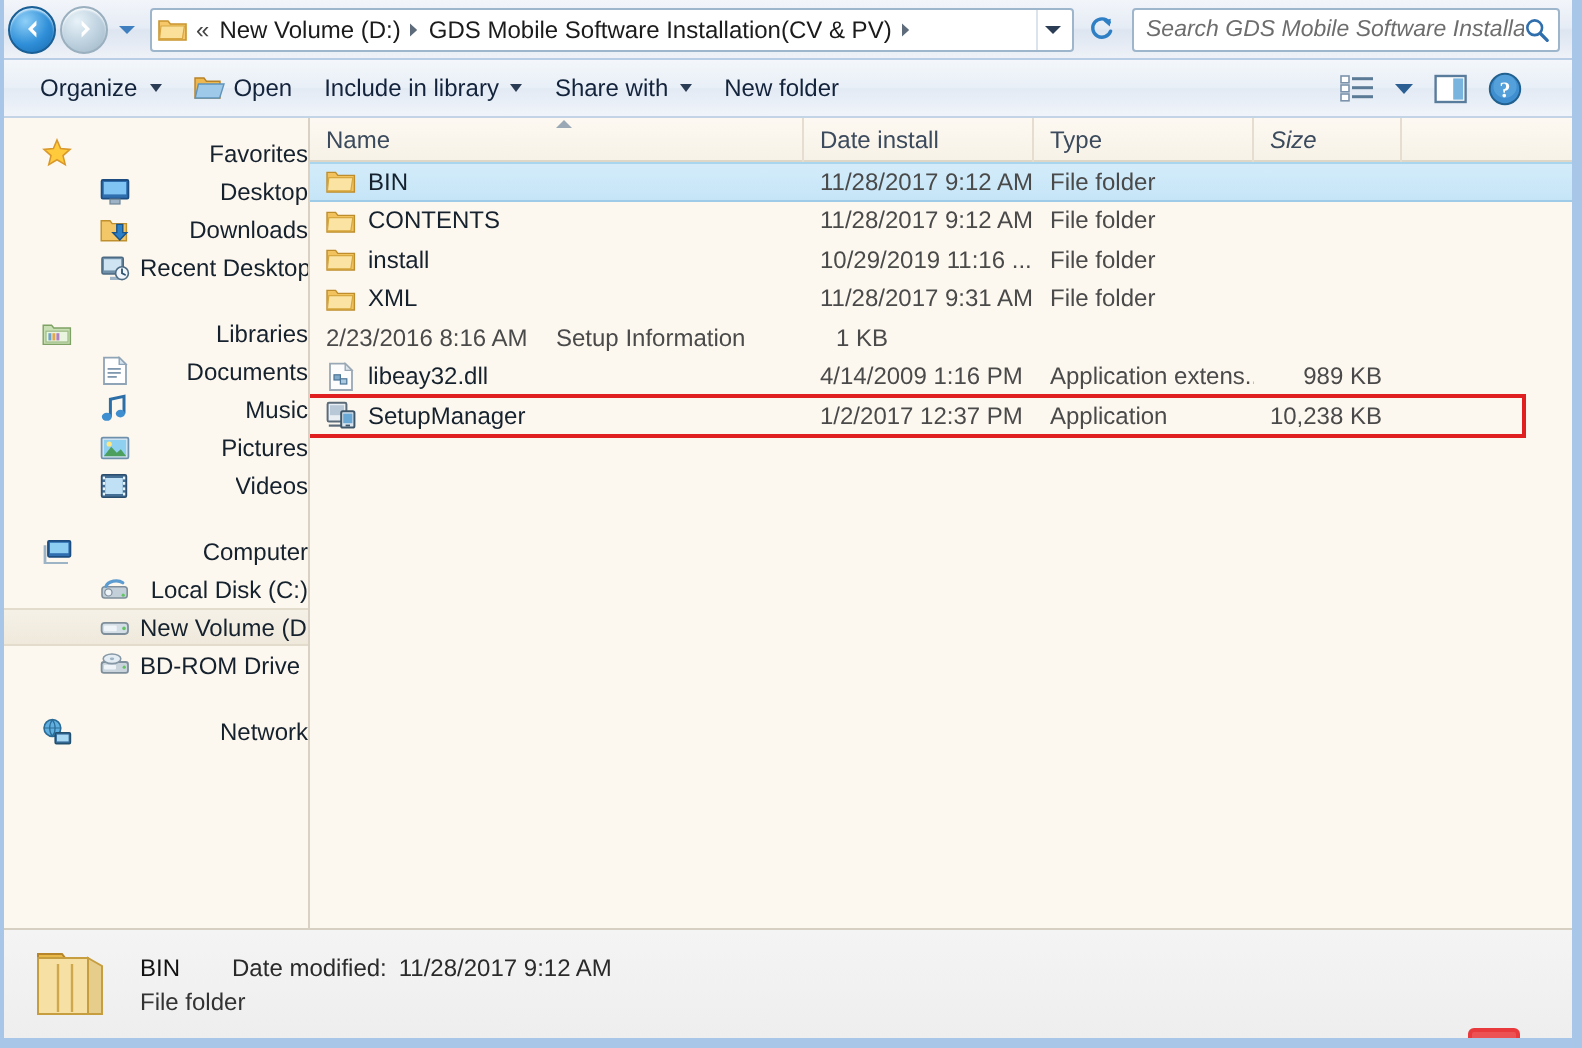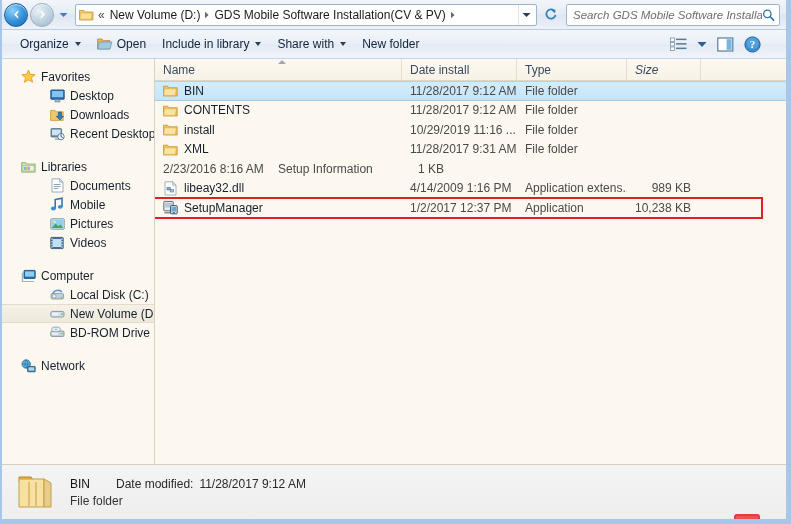--- a/index.html
+++ b/index.html
@@ -142,20 +142,21 @@
   }
   .nav-group { margin-bottom: 0px; }
   .nav-gap { height: 14px; }
   .nav-item {
     display: flex; align-items: center;
     height: 19px;
     padding-left: 18px;
     gap: 5px;
     font-size: 12px; color: #16212e;
     white-space: nowrap;
+    justify-content: space-between;
   }
   .nav-item.child { padding-left: 47px; }
   .nav-item.root { font-weight: normal; }
   .nav-item.selected {
     background: linear-gradient(to bottom, #f6f1e7 0%, #efe9dc 100%);
     border-top: 1px solid #e3dccd;
     border-bottom: 1px solid #e3dccd;
     height: 19px;
   }
   .nav-icon { width: 16px; height: 16px; flex: 0 0 16px; display:flex; align-items:center; justify-content:center; }
@@ -462,21 +463,21 @@
           <span class="nav-label">Documents</span>
         </div>
         <div class="nav-item child">
           <span class="nav-icon">
             <svg width="14" height="15" viewBox="0 0 14 15">
               <path d="M5.2 11 L5.2 2.6 L12 1.2 L12 9.4" fill="none" stroke="#2c6ea8" stroke-width="1.5" stroke-linecap="round"></path>
               <ellipse cx="3.4" cy="11.4" rx="2.5" ry="2" fill="#3f8ed0"></ellipse>
               <ellipse cx="10.2" cy="9.8" rx="2.3" ry="1.9" fill="#3f8ed0"></ellipse>
             </svg>
           </span>
-          <span class="nav-label">Mobile</span>
+          <span class="nav-label">Music</span>
         </div>
         <div class="nav-item child">
           <span class="nav-icon">
             <svg width="15" height="14" viewBox="0 0 15 14">
               <rect x="0.8" y="1.8" width="13.4" height="10.4" rx="0.7" fill="#dce9f4" stroke="#6f90ad" stroke-width="0.9"></rect>
               <rect x="1.9" y="2.9" width="11.2" height="8.2" fill="#8fd0f0"></rect>
               <path d="M1.9 11.1 L5.6 6.4 L8.4 9.4 L10.4 7.6 L13.1 11.1 Z" fill="#4c9f5e"></path>
               <circle cx="4.6" cy="5" r="1.3" fill="#ffe680"></circle>
             </svg>
           </span>

